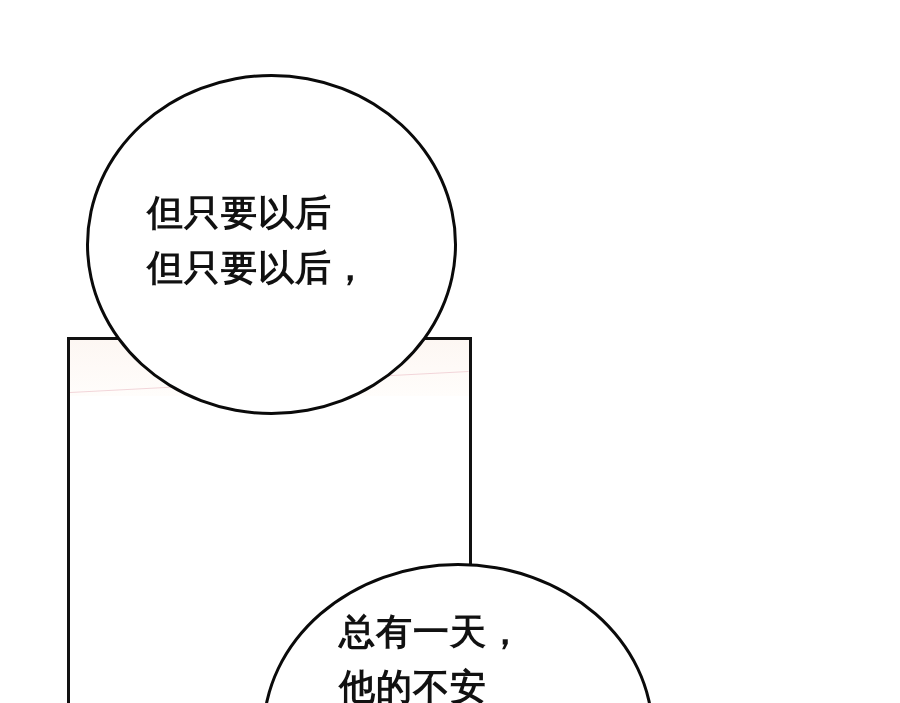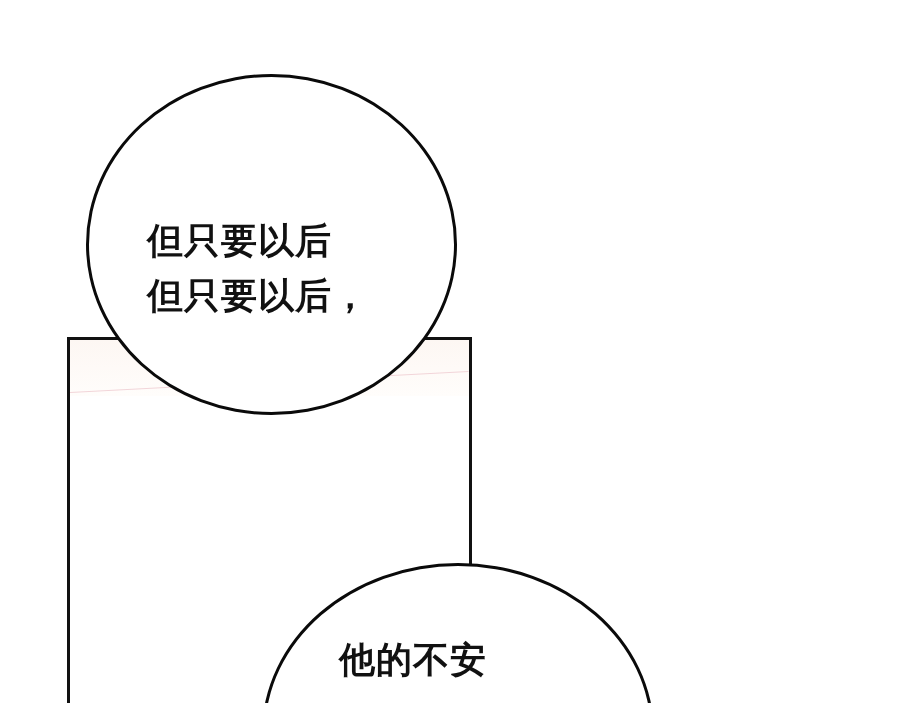--- a/index.html
+++ b/index.html
@@ -9,36 +9,37 @@
            border:3px solid #111; border-bottom:none; background:#fff; box-sizing:border-box; }
   .panel-tint { position:absolute; left:0; top:0; width:100%; height:56px;
                 background:linear-gradient(180deg,#fdf7f3 0%, #fffdfb 100%); }
   .panel-line { position:absolute; left:0; top:52px; width:100%; height:1px; background:#f2d5d9;
                 transform:rotate(-3deg); transform-origin:left top; }
   .bubble { position:absolute; background:#fff; border:3.5px solid #0a0a0a; border-radius:50%;
             box-sizing:border-box; }
   .b1 { left:86px; top:74px; width:371px; height:341px; }
   .b2 { left:262px; top:563px; width:392px; height:340px; }
   .text { position:absolute; color:#111; font-size:36px; line-height:55px; font-weight:bold;
-          letter-spacing:1px; white-space:nowrap;margin-top:28px; }
+          letter-spacing:1px; white-space:nowrap; }
   .t1 { left:58px; top:108px; }
   .t2 { left:74px; top:38px; }
 </style>
 </head>
 <body>
 
 <div class="panel">
   <div class="panel-tint"></div>
   <div class="panel-line"></div>
 </div>
 
 <div class="bubble b1">
   <div class="text t1">
     <div>但只要以后</div>
     <div>但只要以后，</div>
   </div>
 </div>
 
 <div class="bubble b2">
   <div class="text t2">
+    <div>总有一天，</div>
     <div>他的不安</div>
   </div>
 </div>
 
 </body></html>

